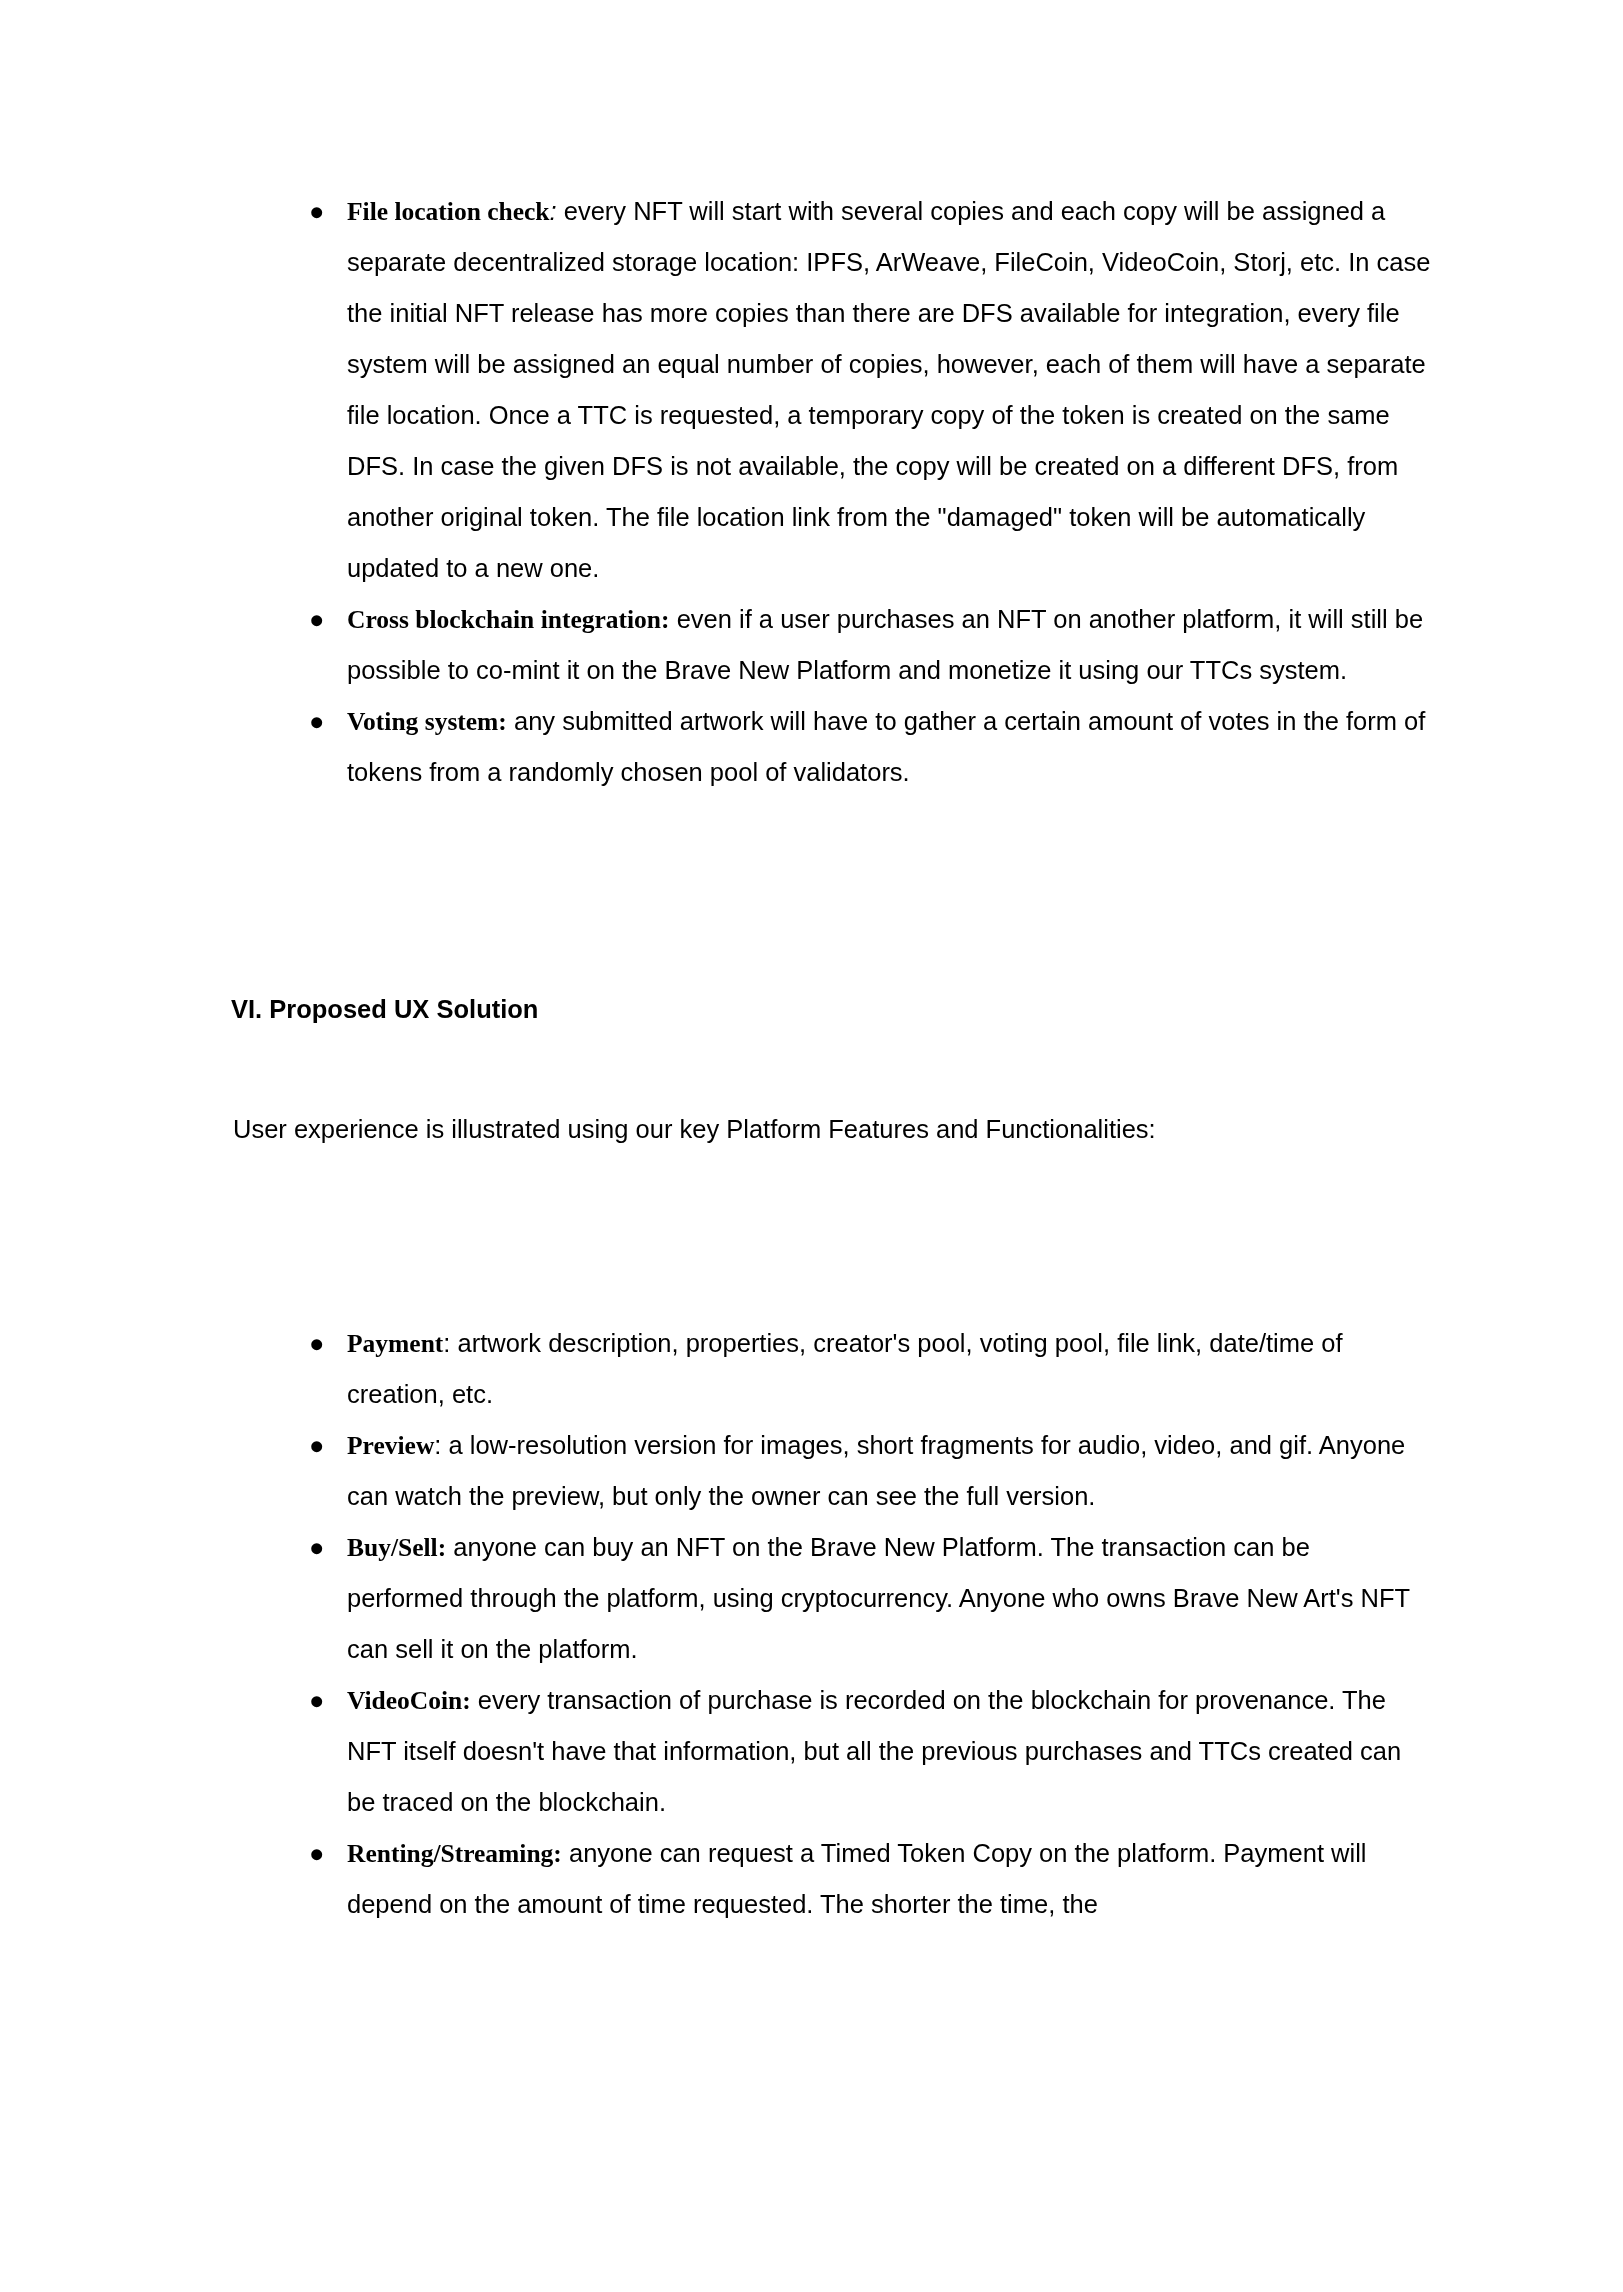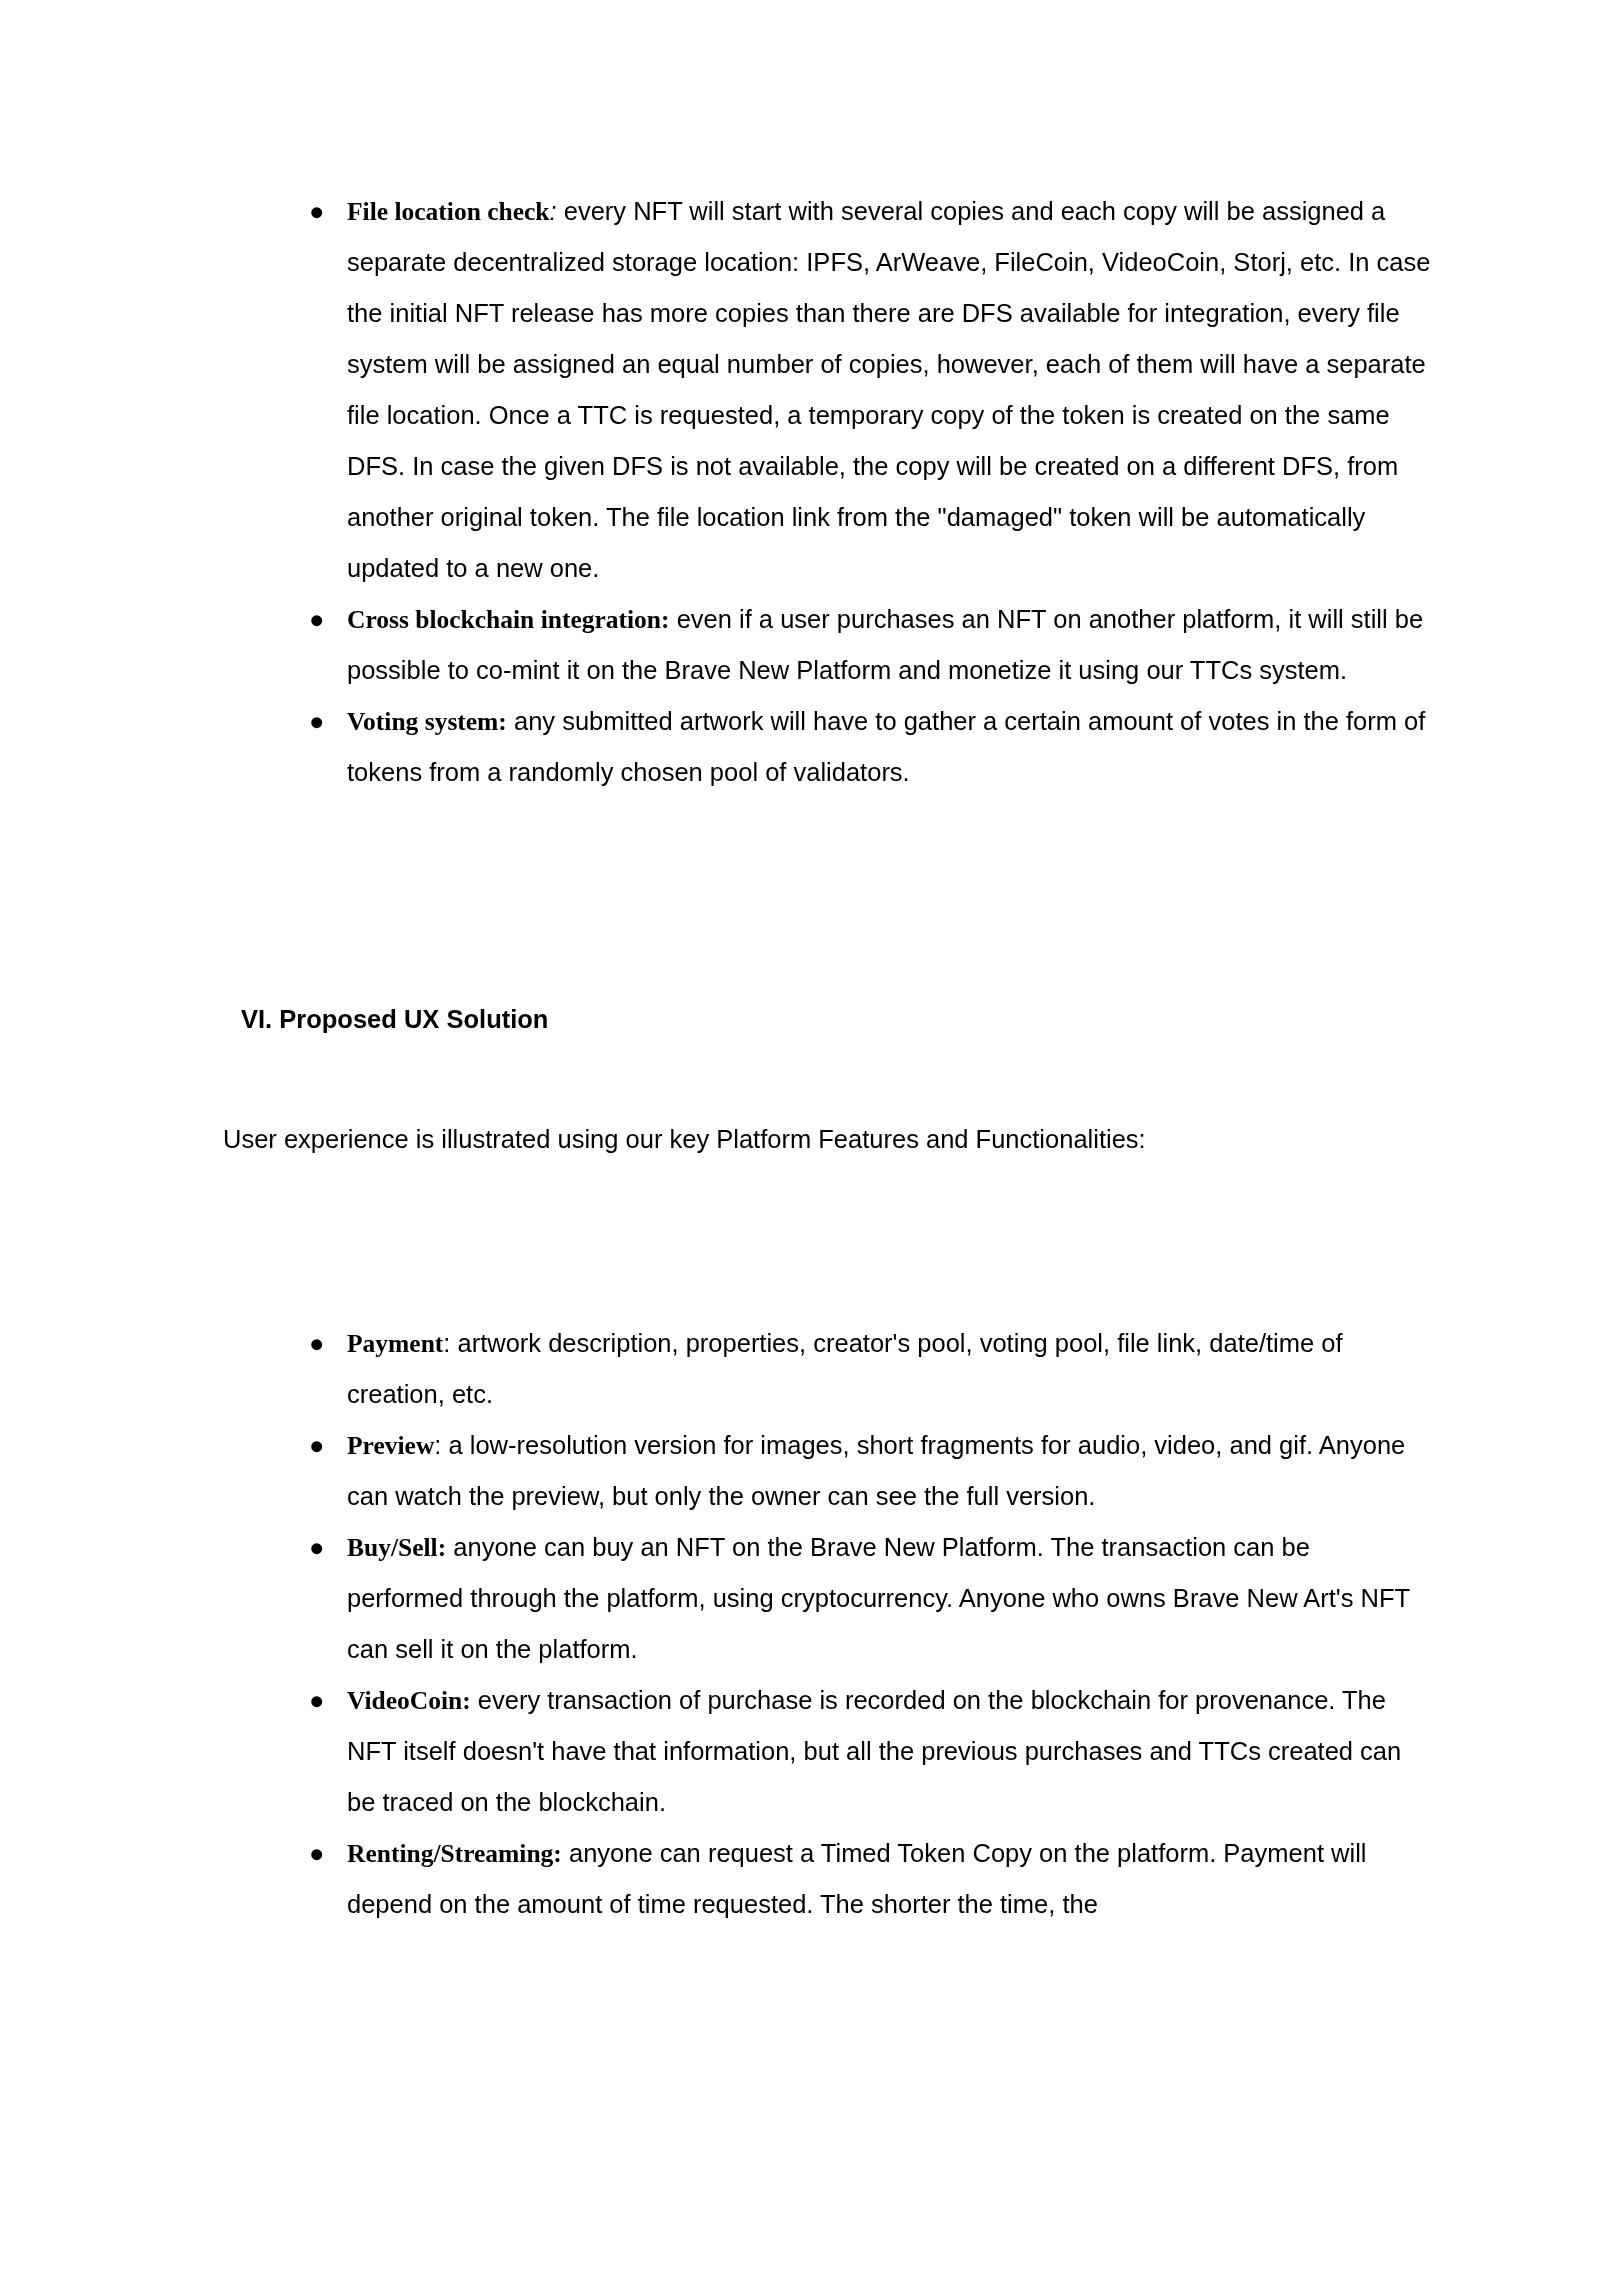--- a/index.html
+++ b/index.html
@@ -49,27 +49,27 @@
     width: 19.6px;
     font-size: 25.5px;
     line-height: 51px;
     text-align: left;
   }
   
   .heading {
     font-size: 25.5px;
     line-height: 51px;
     font-weight: bold;
-    margin: 18px;
+    margin: 8px;
     text-align: left;
   }
   .para {
     font-size: 25.5px;
     line-height: 51px;
-    margin: 0;
+    margin: 10px;
     text-align: left;
   }
   .para.justify {
     text-align: justify;
     text-justify: inter-word;
   }
   .lead { font-weight: bold; font-family: Liberation Serif, serif; }
   .lead-colon-italic { font-style: italic; font-weight: normal; }
 
   .gap-block { height: 51px; }

